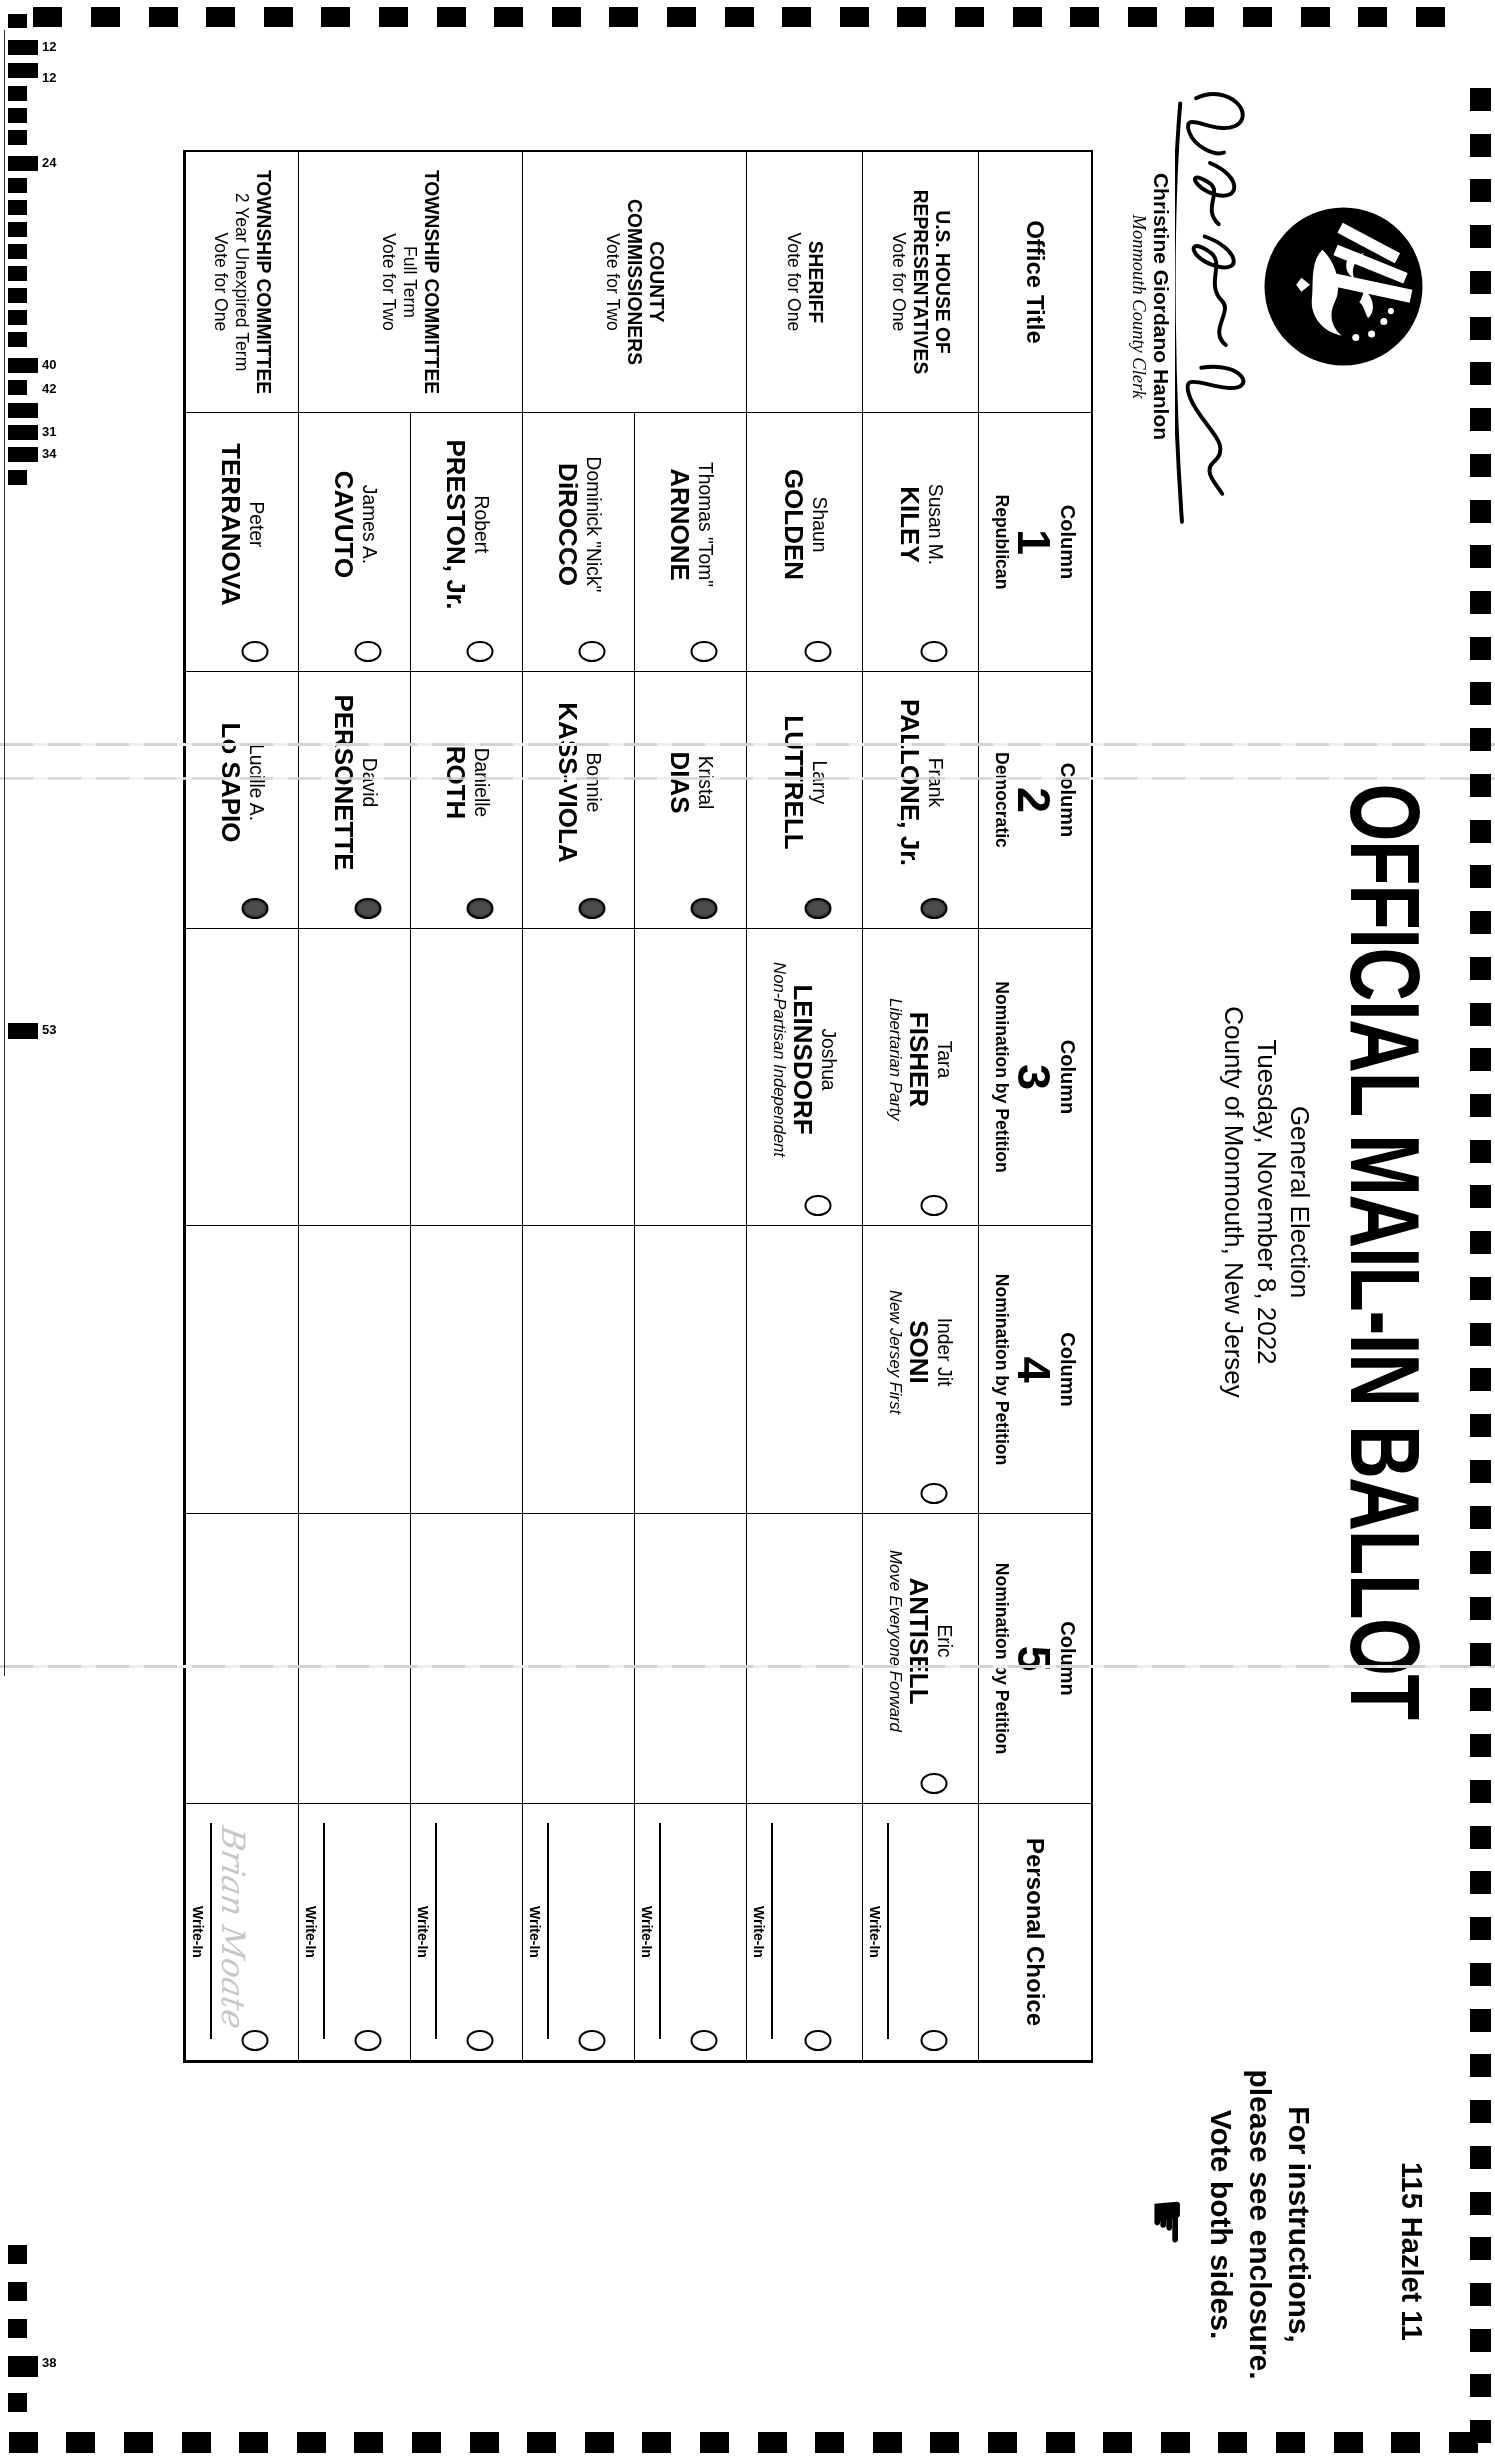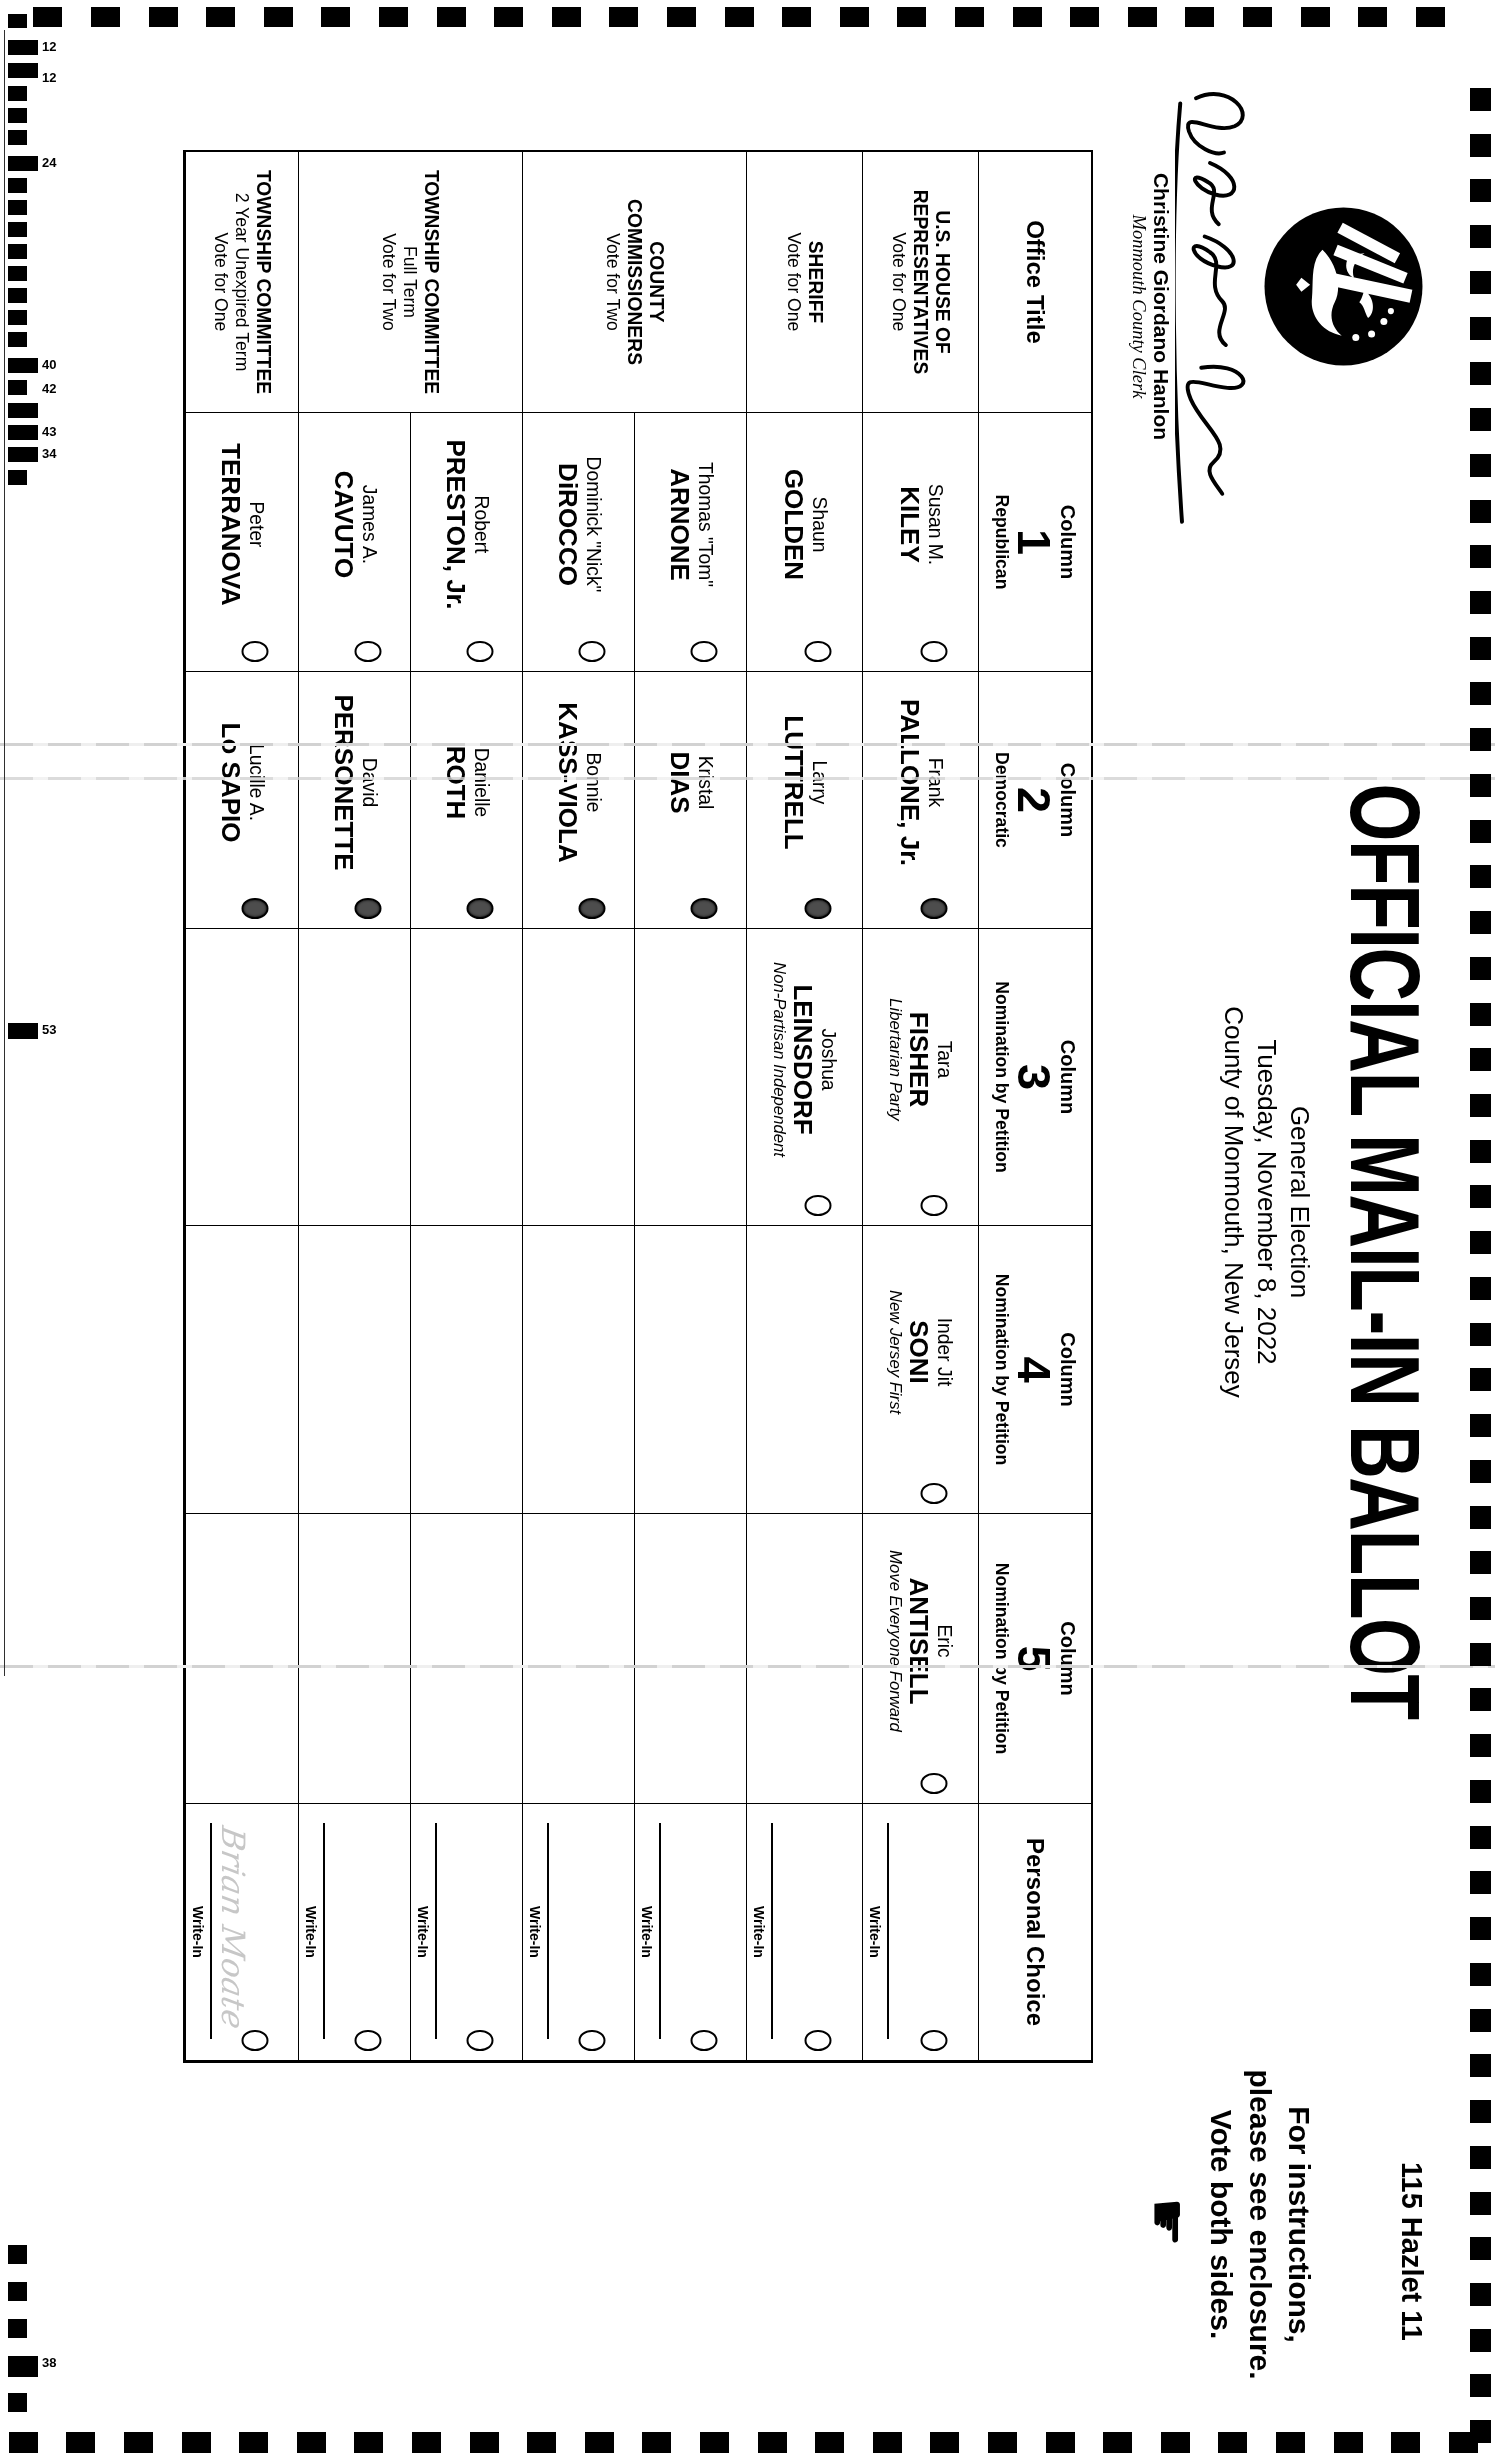--- a/index.html
+++ b/index.html
@@ -453,21 +453,21 @@
     <div class="mark" style="left: 8px; top: 266px; width: 18.5px; height: 15px;"></div>
     <div class="mark" style="left: 8px; top: 288px; width: 18.5px; height: 15px;"></div>
     <div class="mark" style="left: 8px; top: 310px; width: 18.5px; height: 15px;"></div>
     <div class="mark" style="left: 8px; top: 332px; width: 18.5px; height: 15px;"></div>
     <div class="mark" style="left: 8px; top: 358px; width: 30px; height: 15px;"></div>
     <div class="mark-label" style="top: 357px;">40</div>
     <div class="mark" style="left: 8px; top: 380px; width: 18.5px; height: 15px;"></div>
     <div class="mark" style="left: 8px; top: 403px; width: 30px; height: 15px;"></div>
     <div class="mark-label" style="top: 381px;">42</div>
     <div class="mark" style="left: 8px; top: 425px; width: 30px; height: 15px;"></div>
-    <div class="mark-label" style="top: 424px;">43</div>
+    <div class="mark-label" style="top: 424px;">31</div>
     <div class="mark" style="left: 8px; top: 447px; width: 30px; height: 15px;"></div>
     <div class="mark-label" style="top: 446px;">34</div>
     <div class="mark" style="left: 8px; top: 470px; width: 18.5px; height: 15px;"></div>
     <div class="mark" style="left: 8px; top: 1023px; width: 30px; height: 16px;"></div>
     <div class="mark-label" style="top: 1022px;">53</div>
     <div class="mark" style="left: 8px; top: 2245px; width: 19.3px; height: 19.3px;"></div>
     <div class="mark" style="left: 8px; top: 2282px; width: 19.3px; height: 19.3px;"></div>
     <div class="mark" style="left: 8px; top: 2319px; width: 19.3px; height: 19.3px;"></div>
     <div class="mark" style="left: 8px; top: 2356px; width: 30px; height: 21px;"></div>
     <div class="mark-label" style="top: 2355px;">38</div>

